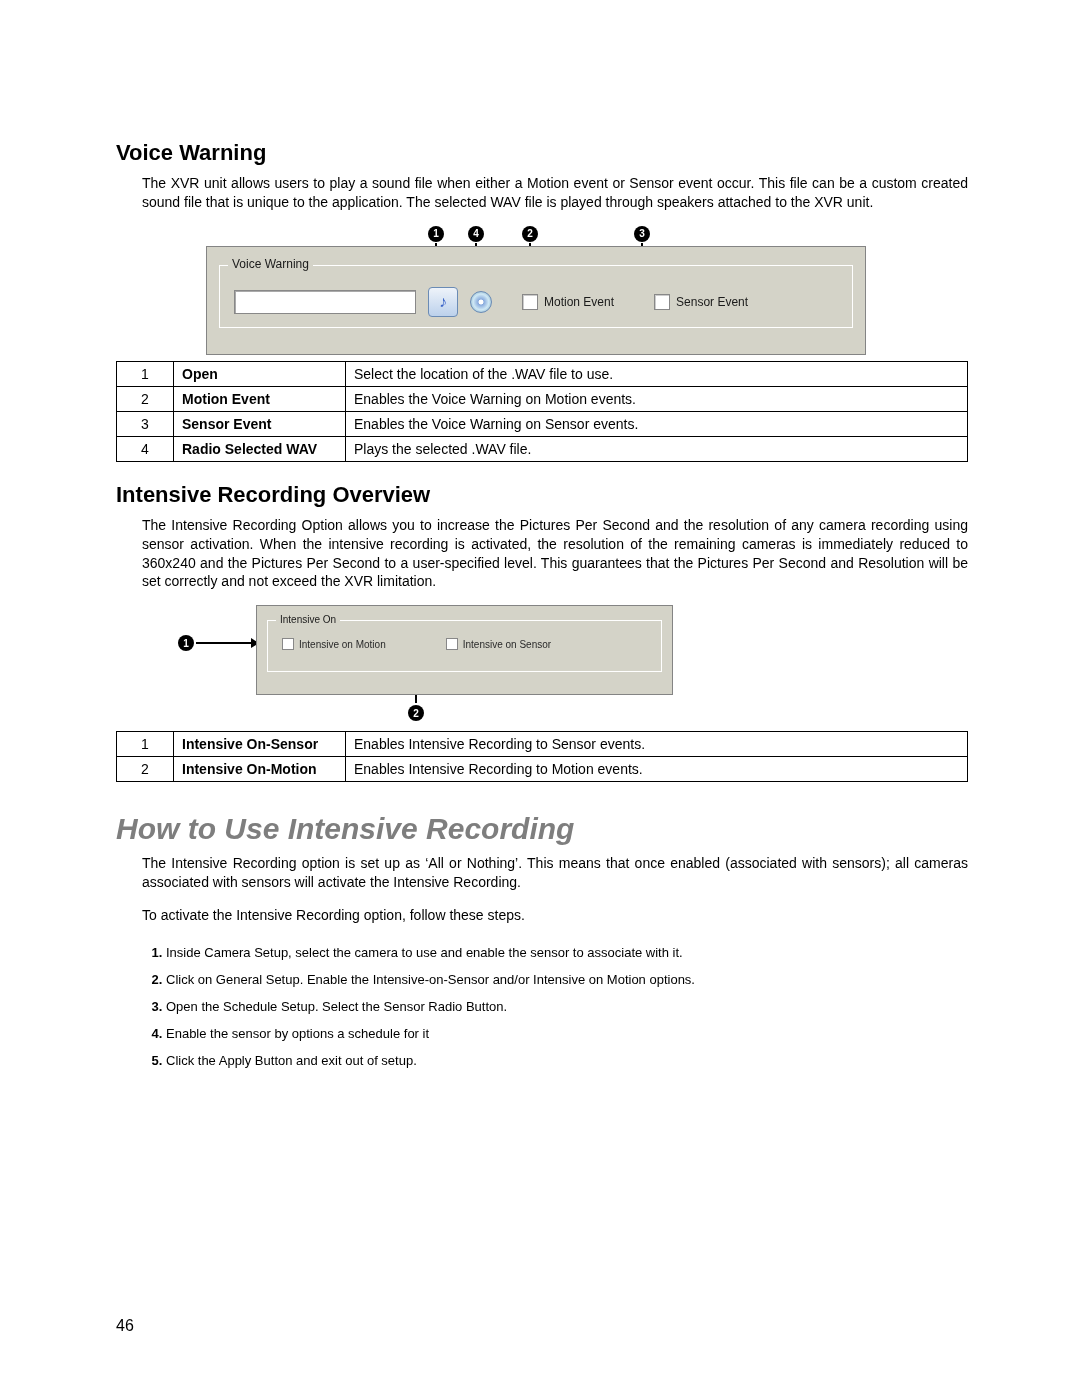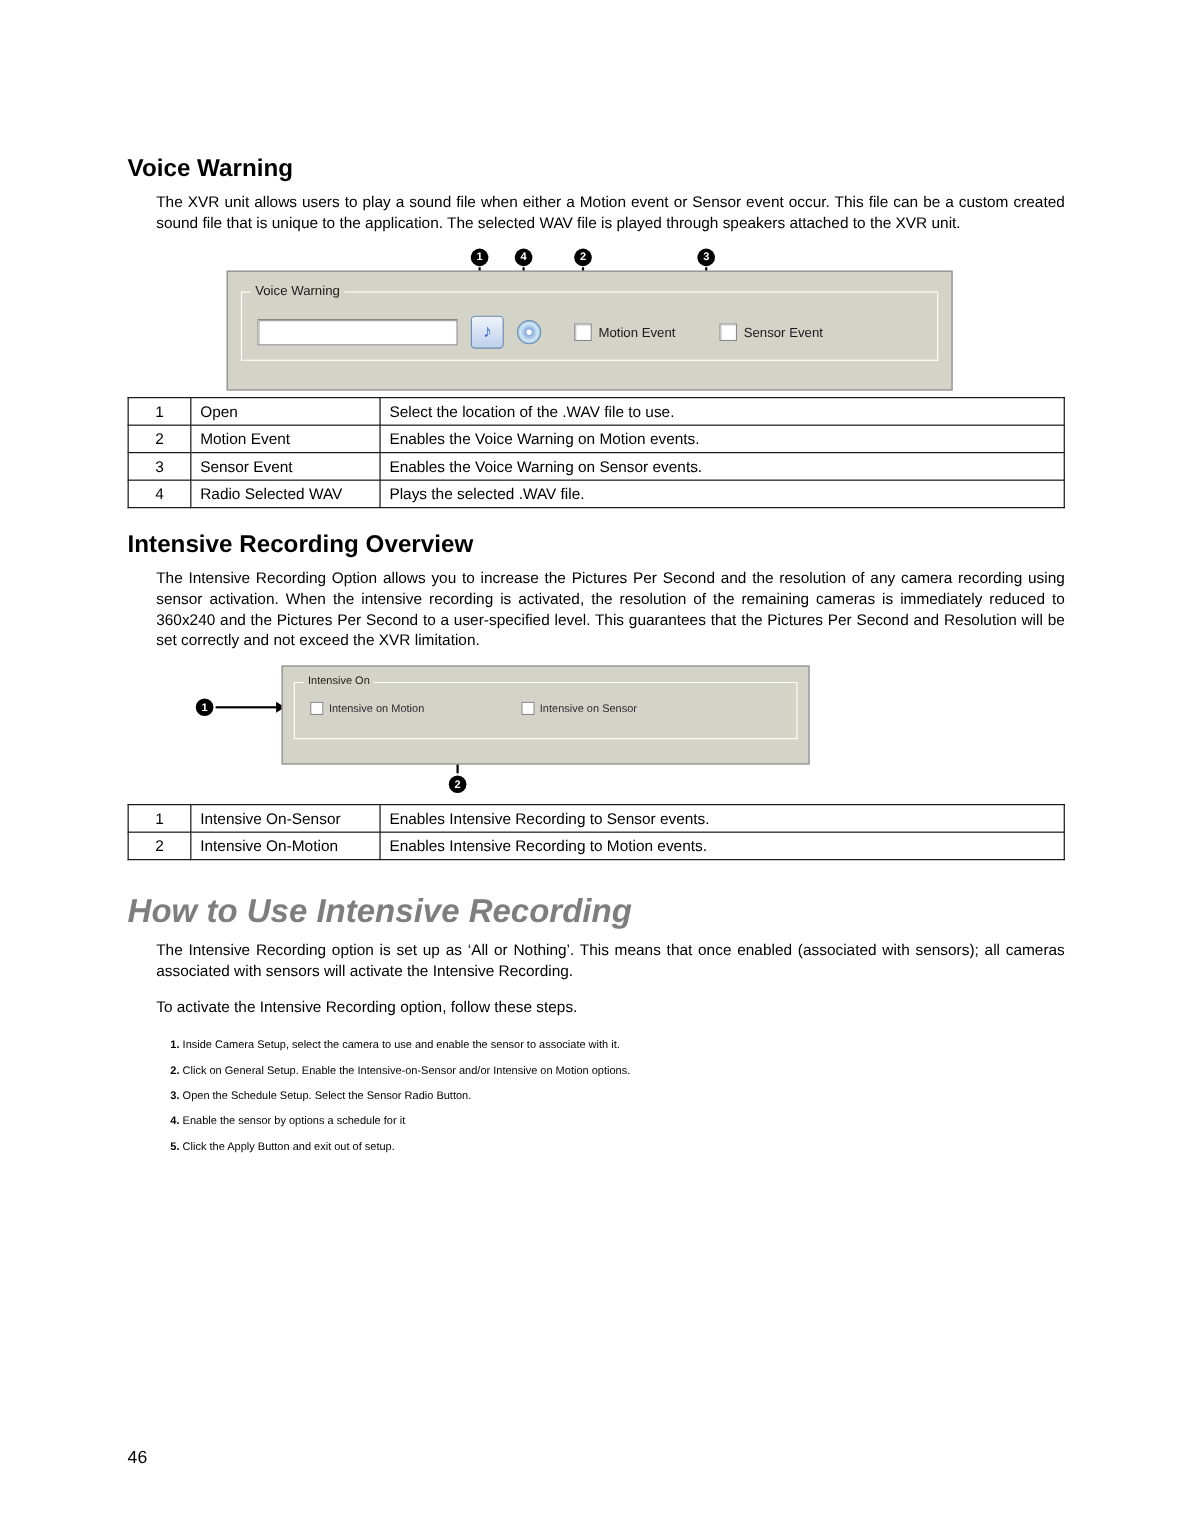--- a/index.html
+++ b/index.html
@@ -85,51 +85,51 @@
     border-collapse:collapse;
     font-size:14px;
     margin:6px 0 20px 0;
   }
   table.desc td{
     border:1px solid #000;
     padding:4px 8px;
     vertical-align:top;
   }
   table.desc td.n{width:40px;text-align:center;}
-  table.desc td.k{width:155px;font-weight:normal;margin-top:29px;}
+  table.desc td.k{width:155px;font-weight:bold;margin-top:29px;}
   
   
   .diag2wrap{position:relative;margin:10px 0 6px 62px;height:120px;}
   .panel2{
     position:absolute;left:78px;top:0;
-    width:480px;height:90px;
+    width:417px;height:90px;
     background:#d4d3c8;border:1px solid #848484;
     padding:8px 10px;box-sizing:border-box;
   }
   .gbox2{
     border:1px solid #fff;border-top:none;position:relative;
     padding:18px 14px 24px 14px;margin-top:6px;height:52px;box-sizing:border-box;
   }
   .gbox2::before{content:"";position:absolute;top:0;left:0;right:0;border-top:1px solid #fff;}
-  .row2{display:flex;gap:88px;}
+  .row2{display:flex;gap:60px;}
   .chk-lbl2{font-size:10px;color:#2a2a2a;display:flex;align-items:center;}
   .chk2{width:10px;height:10px;background:#fff;border:1px solid #888;margin-right:5px;flex:none;}
   .arrow-right{position:absolute;height:2px;background:#000;}
   .arrow-right::after{
     content:"";position:absolute;right:-1px;top:-4px;
     border-top:5px solid transparent;border-bottom:5px solid transparent;border-left:8px solid #000;
   }
   .arrow-up{position:absolute;width:2px;background:#000;}
   .arrow-up::after{
     content:"";position:absolute;top:-1px;left:-4px;
     border-left:5px solid transparent;border-right:5px solid transparent;border-bottom:8px solid #000;
   }
   
   
-  ol.steps{margin:4px 0 0 26px;padding:0 0 0 24px;font-size:10px;}
+  ol.steps{margin:4px 0 0 26px;padding:0 0 0 24px;font-size:13px;}
   ol.steps li{padding:6px 0;}
   ol.steps li::marker{font-weight:bold;}
   
   .page-num{
     position:absolute;left:116px;bottom:62px;
     font-size:16px;font-weight:normal;
   }
 </style>
 </head>
 <body>

